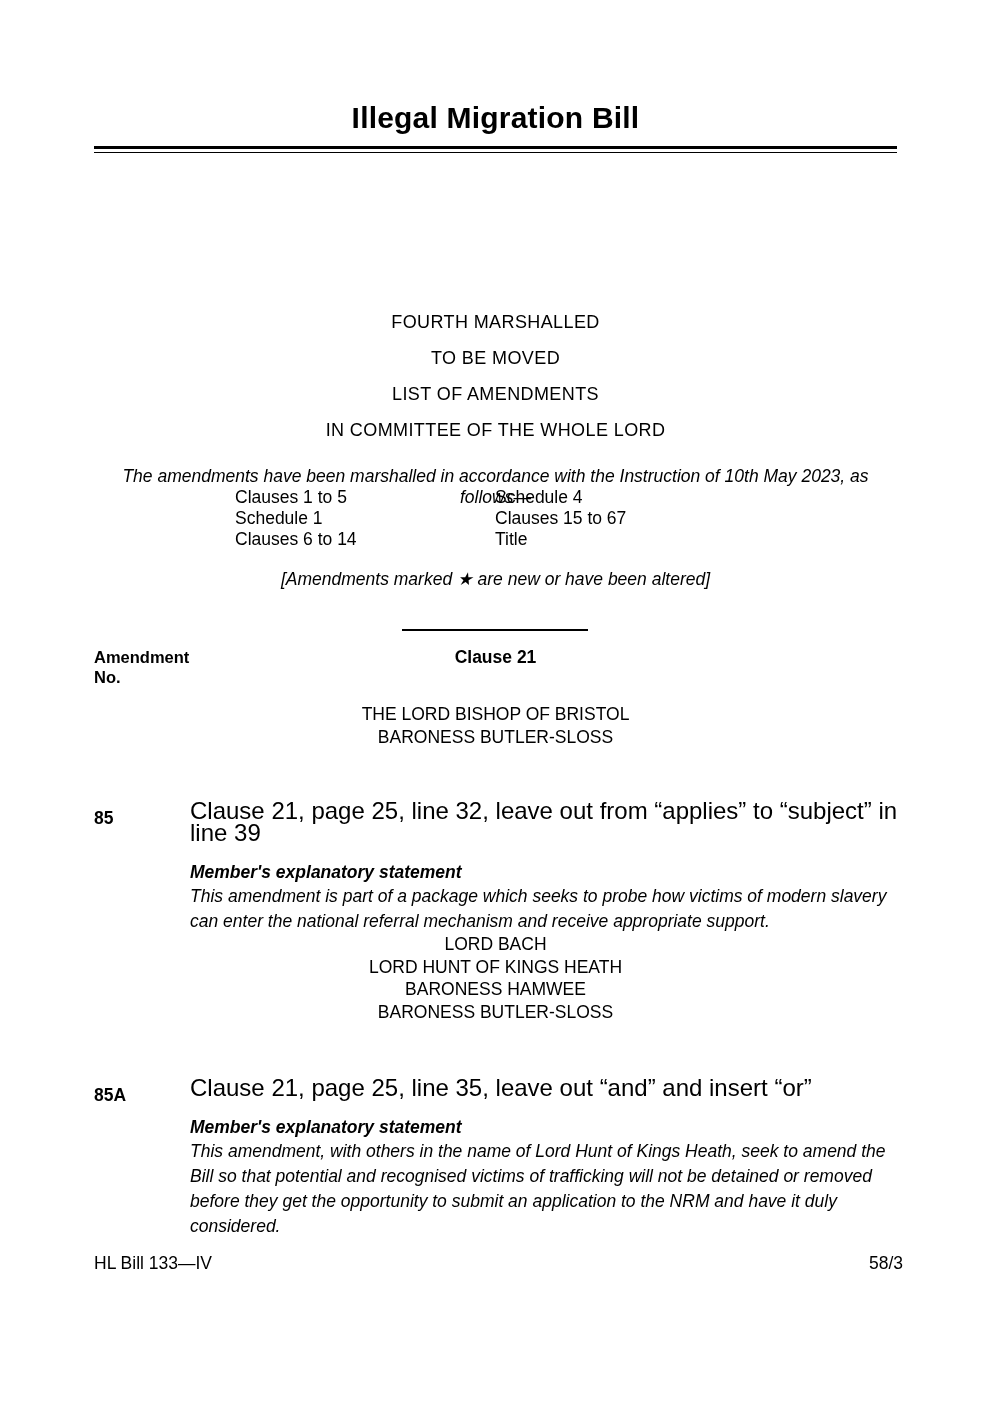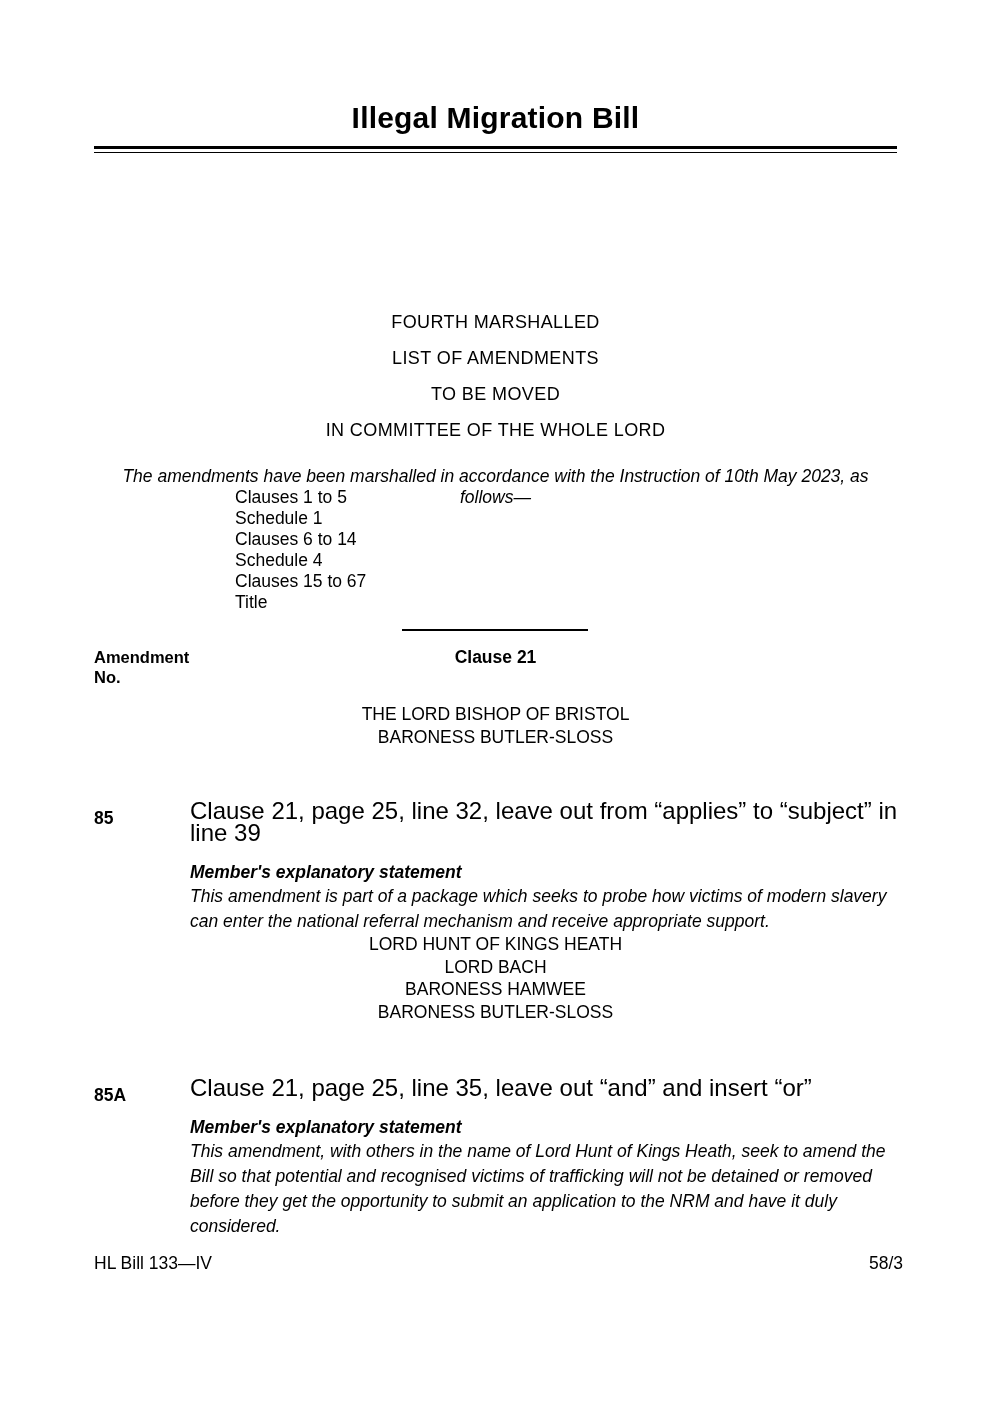--- a/index.html
+++ b/index.html
@@ -42,21 +42,20 @@
   .marshal-note {
     top: 466px; left: 94px; right: 94px;
     text-align: center;
     font-style: italic;
     font-size: 17.5px;
   }
   .clause-columns {
     top: 487px; left: 235px;
     display: flex;
     font-size: 17.5px;
-    flex-direction: column;
   }
   .clause-columns .col { line-height: 21px; }
   .clause-columns .col1 { width: 260px; }
 
   .star-note {
     top: 569px; left: 0; right: 0;
     text-align: center;
     font-style: italic;
     font-size: 17.5px;
   }
@@ -130,40 +129,41 @@
 </head>
 <body>
 
 <div class="page">
 
   <div class="abs doc-title">Illegal Migration Bill</div>
   <div class="abs title-rule"></div>
 
   <div class="abs caps-headings">
     <div>FOURTH MARSHALLED</div>
+    <div>TO BE MOVED</div>
     <div>LIST OF AMENDMENTS</div>
-    <div>TO BE MOVED</div>
     <div>IN COMMITTEE OF THE WHOLE LORD</div>
   </div>
 
   <div class="abs marshal-note">The amendments have been marshalled in accordance with the Instruction of 10th May 2023, as follows—</div>
 
   <div class="abs clause-columns">
     <div class="col col1">
       <div>Clauses 1 to 5</div>
       <div>Schedule 1</div>
       <div>Clauses 6 to 14</div>
     </div>
     <div class="col col2">
       <div>Schedule 4</div>
       <div>Clauses 15 to 67</div>
       <div>Title</div>
     </div>
   </div>
 
+  <div class="abs star-note">[Amendments marked ★ are new or have been altered]</div>
 
   <div class="abs mid-divider"></div>
 
   <div class="abs amendment-header">
     <div class="amendment-no-label">
       <div>Amendment</div>
       <div>No.</div>
     </div>
     <div class="clause-heading">Clause 21</div>
   </div>
@@ -176,22 +176,22 @@
   <div class="abs amendment amendment-85">
     <div class="num">85</div>
     <div class="body">
       <div class="instruction">Clause 21, page 25, line 32, leave out from “applies” to “subject” in line 39</div>
       <div class="statement-label">Member's explanatory statement</div>
       <div class="statement-text">This amendment is part of a package which seeks to probe how victims of modern slavery can enter the national referral mechanism and receive appropriate support.</div>
     </div>
   </div>
 
   <div class="abs sponsors sponsors-2">
+    <div>LORD BACH</div>
     <div>LORD HUNT OF KINGS HEATH</div>
-    <div>LORD BACH</div>
     <div>BARONESS HAMWEE</div>
     <div>BARONESS BUTLER-SLOSS</div>
   </div>
 
   <div class="abs amendment amendment-85a">
     <div class="num">85A</div>
     <div class="body">
       <div class="instruction">Clause 21, page 25, line 35, leave out “and” and insert “or”</div>
       <div class="statement-label">Member's explanatory statement</div>
       <div class="statement-text">This amendment, with others in the name of Lord Hunt of Kings Heath, seek to amend the Bill so that potential and recognised victims of trafficking will not be detained or removed before they get the opportunity to submit an application to the NRM and have it duly considered.</div>

